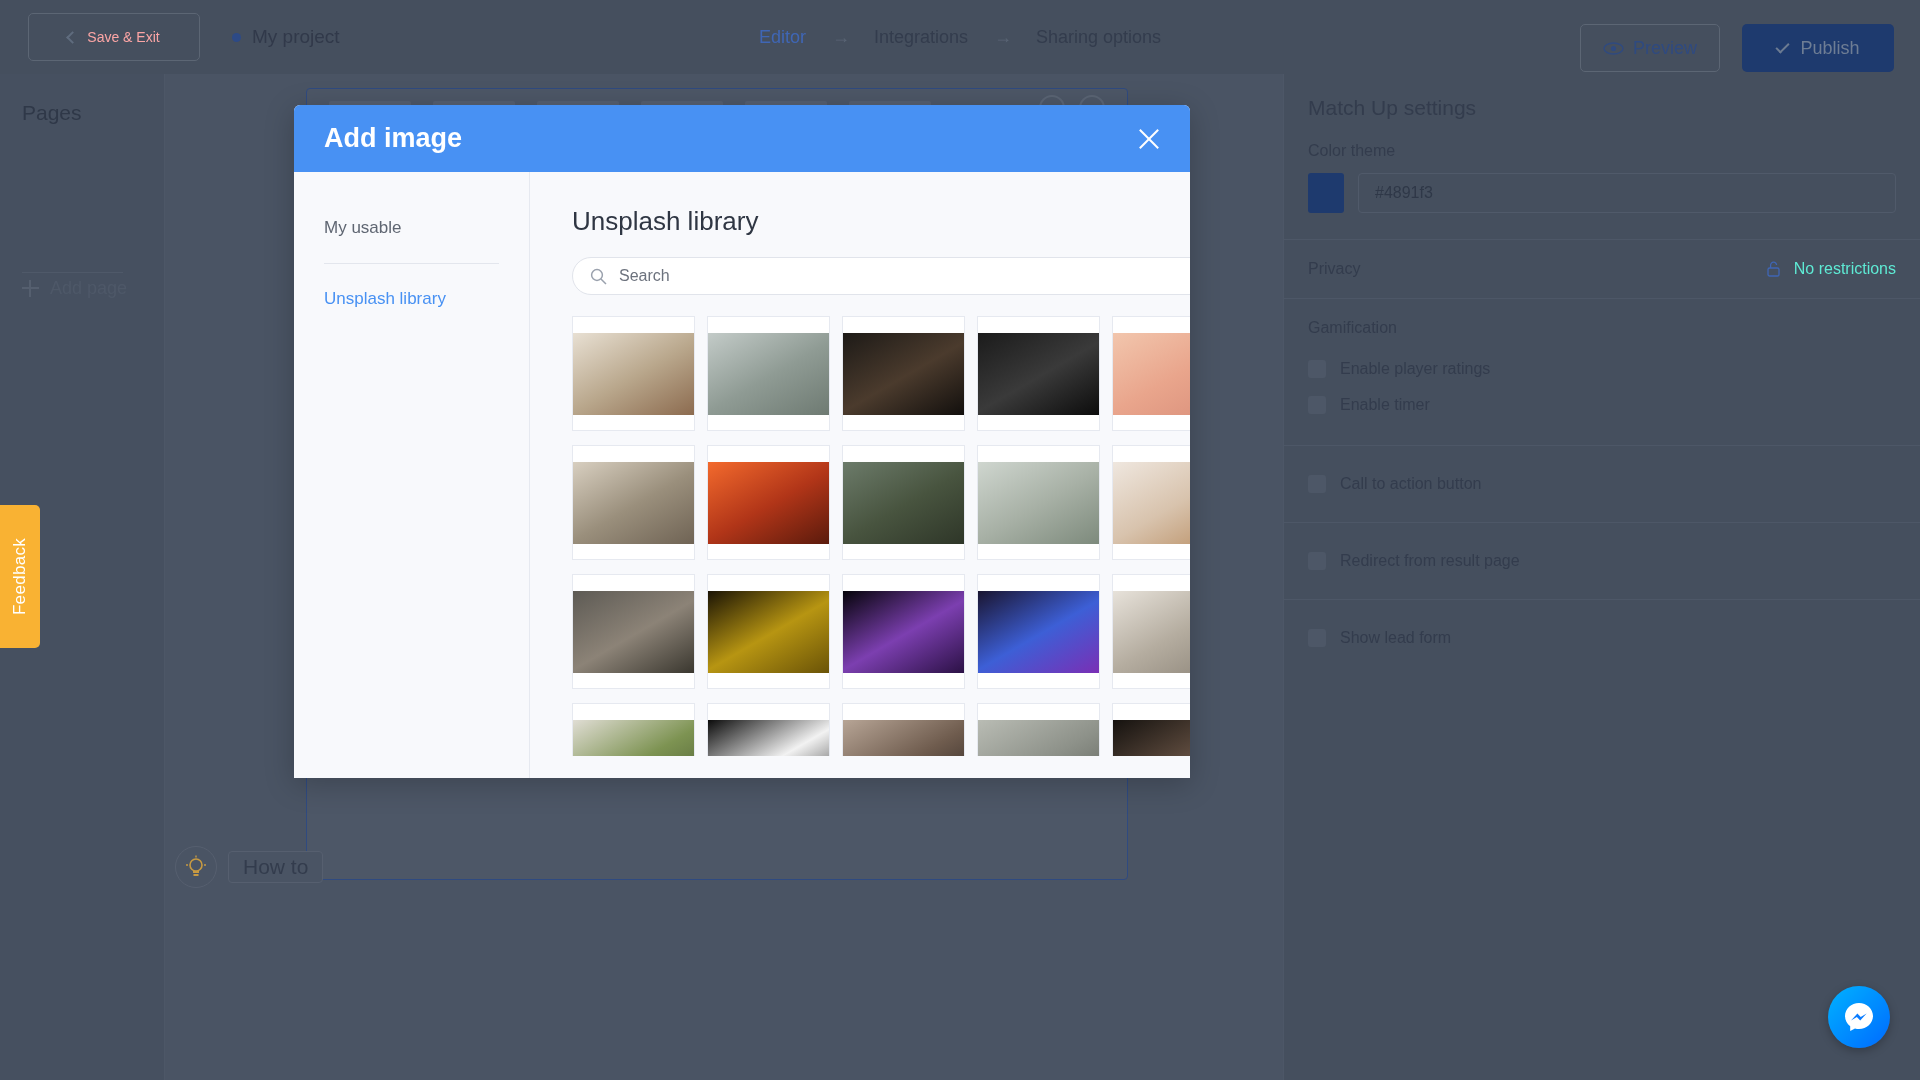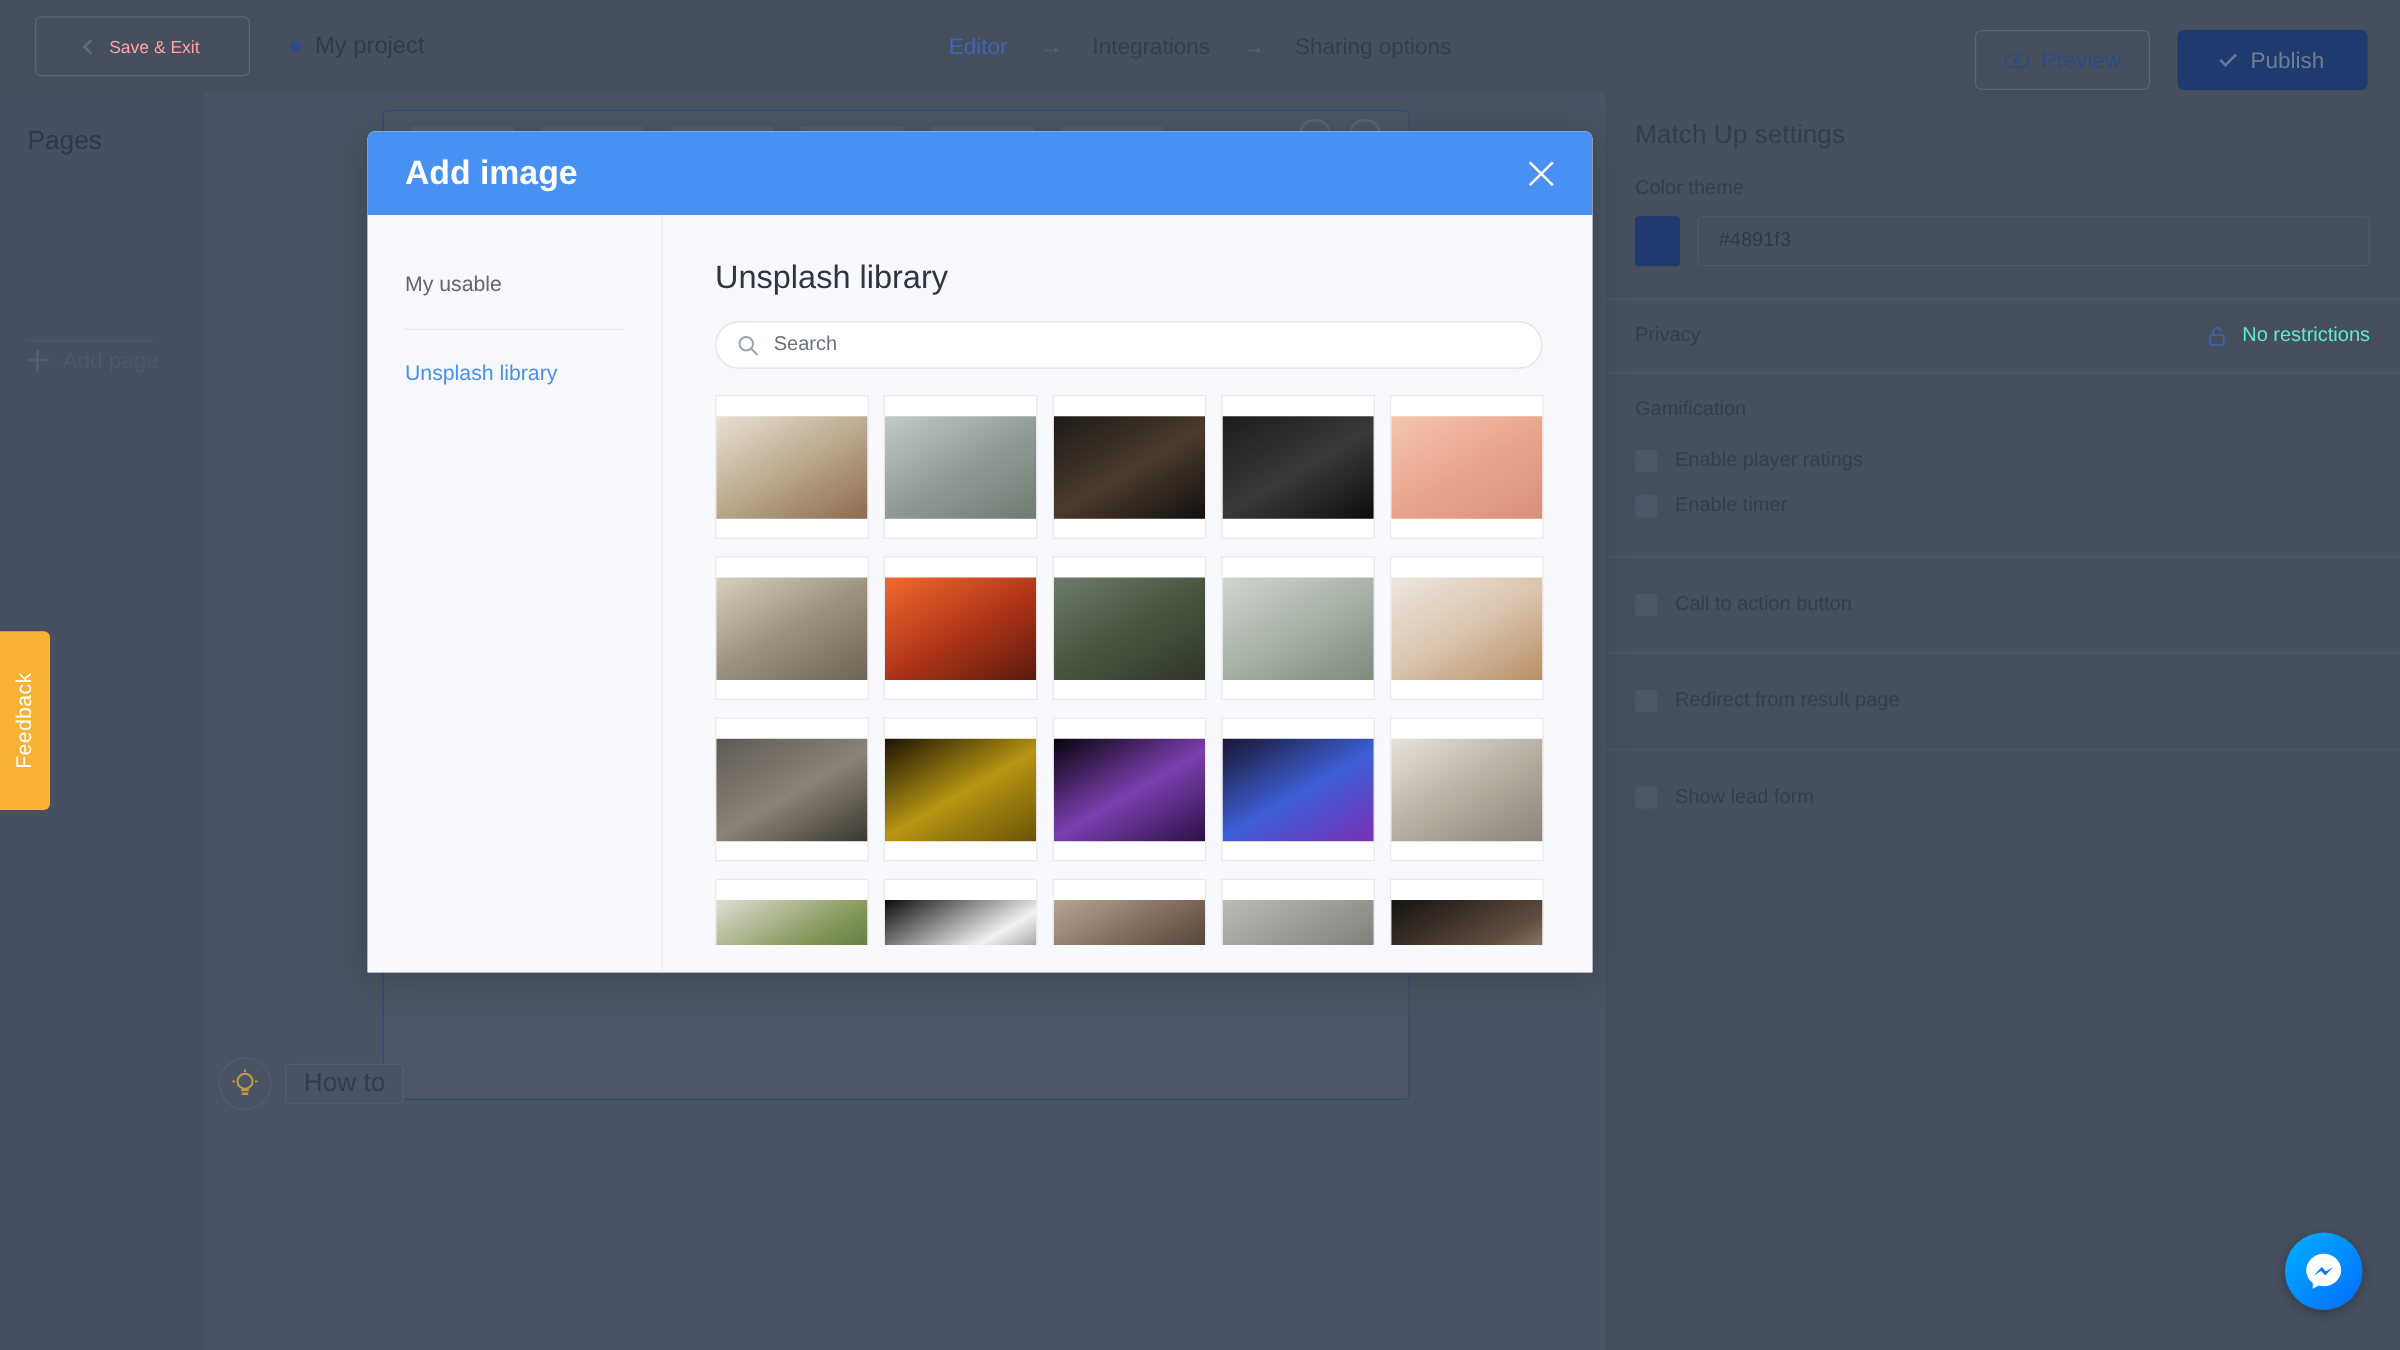--- a/index.html
+++ b/index.html
@@ -196,21 +196,21 @@
     position: absolute; right: 30px; bottom: 32px;
     width: 62px; height: 62px; border-radius: 50%;
     background: linear-gradient(135deg, #00b2ff, #006aff);
     display: flex; align-items: center; justify-content: center;
     box-shadow: 0 3px 10px rgba(0,0,0,.25);
   }
 
   
   .modal {
     position: absolute; left: 294px; top: 105px;
-    width: 980px; height: 673px;
+    width: 896px; height: 673px;
     background: #f8f9fc; border-radius: 6px 6px 0 0;
     box-shadow: 0 6px 30px rgba(0,0,0,.22);
     overflow: hidden;
     display: flex; flex-direction: column;
   }
   .modal-head {
     height: 67px; background: #4891f3;
     display: flex; align-items: center; justify-content: space-between;
     padding: 0 28px 0 30px;
     flex: 0 0 auto;

